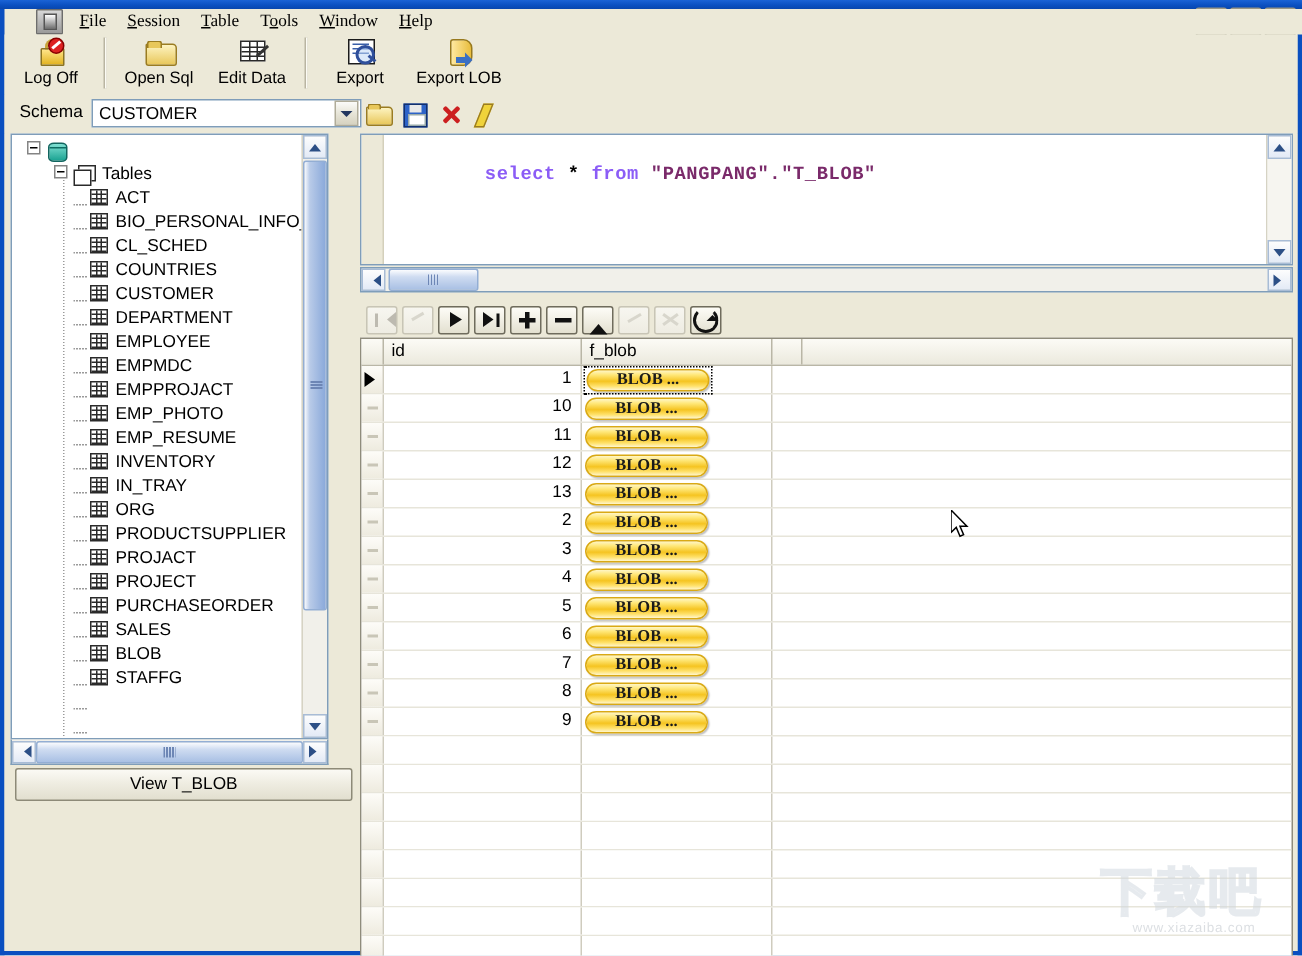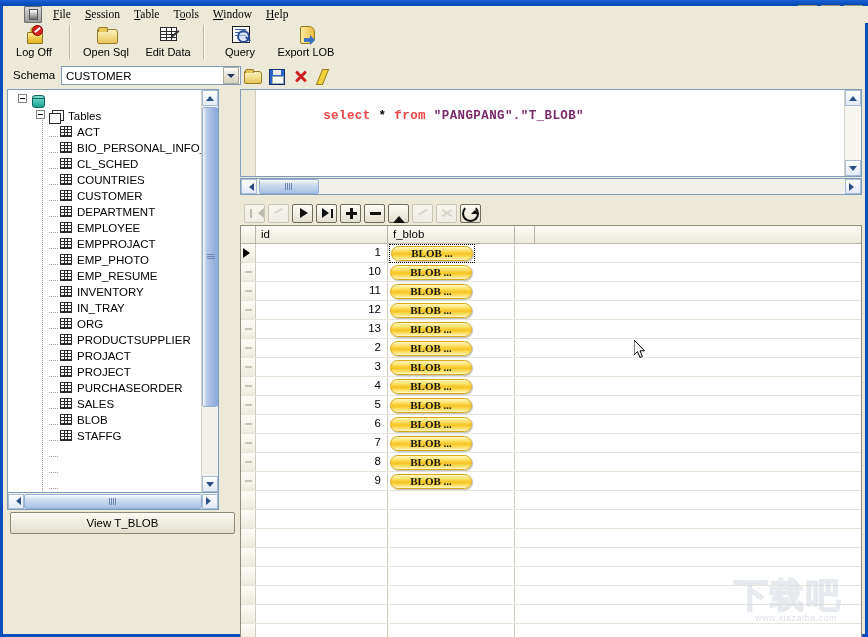--- a/index.html
+++ b/index.html
@@ -212,21 +212,21 @@
   .sqlbox{
     position:absolute;left:2px;top:0;width:622px;height:88px;box-sizing:border-box;
     background:#fff;border:1px solid #7f9db9;overflow:hidden;
   }
   .gutter{position:absolute;left:0;top:0;width:14px;height:100%;background:#ece9d8;border-right:1px solid #d4d0bb;}
   .sqltext{
     position:absolute;left:19px;top:5px;
     font-family:"Liberation Mono","DejaVu Sans Mono",monospace;
     font-size:12.5px;font-weight:bold;white-space:pre;letter-spacing:.4px;
   }
-  .kw{color:#ef4444;}
+  .kw{color:#8b5cf6;}
   .tk{color:#000;}
   .str{color:#7a2a6a;}
   .sqlvsb{position:absolute;right:0;top:0;width:16px;height:100%;background:#f6f5f0;border-left:1px solid #d6d3c4;}
 
   .sqlhsb{
     position:absolute;left:2px;top:89px;width:622px;height:17px;box-sizing:border-box;
     background:#f1f0ea;border:1px solid #7f9db9;display:flex;align-items:center;
   }
   .sqlhsb .arrow{width:16px;height:15px;box-sizing:border-box;background:linear-gradient(to bottom,#fdfdfd,#e3eaf6);border:1px solid #a8bcd6;display:flex;align-items:center;justify-content:center;}
   .sqlhsb .track{flex:1;height:15px;position:relative;}
@@ -361,21 +361,21 @@
     </div>
     <div class="tsep"></div>
     <div class="tbtn">
       <span class="ticon">
         <i class="ic-query">
             <i class="lines"></i>
             <i class="lens"></i>
             <i class="hdl"></i>
           </i>
       </span>
-      <span class="tlabel">Query</span>
+      <span class="tlabel">Export</span>
     </div>
     <div class="tbtn wide">
       <span class="ticon">
           <i class="ic-lobdoc"></i>
           <i class="ic-arrow-out"></i>
         </span>
       <span class="tlabel">Export LOB</span>
     </div>
   </div>
 
@@ -452,20 +452,24 @@
             <div class="tnode lvl2">
               <span class="tbl-icon"></span>
               <span class="tlabel2">DEPARTMENT</span>
             </div>
             <span class="guide2" style="position: absolute; top: 142px;"></span>
             <div class="tnode lvl2">
               <span class="tbl-icon"></span>
               <span class="tlabel2">EMPLOYEE</span>
             </div>
             <span class="guide2" style="position: absolute; top: 158px;"></span>
+            <div class="tnode lvl2">
+              <span class="tbl-icon"></span>
+              <span class="tlabel2">EMPMDC</span>
+            </div>
             <span class="guide2" style="position: absolute; top: 174px;"></span>
             <div class="tnode lvl2">
               <span class="tbl-icon"></span>
               <span class="tlabel2">EMPPROJACT</span>
             </div>
             <span class="guide2" style="position: absolute; top: 190px;"></span>
             <div class="tnode lvl2">
               <span class="tbl-icon"></span>
               <span class="tlabel2">EMP_PHOTO</span>
             </div>

